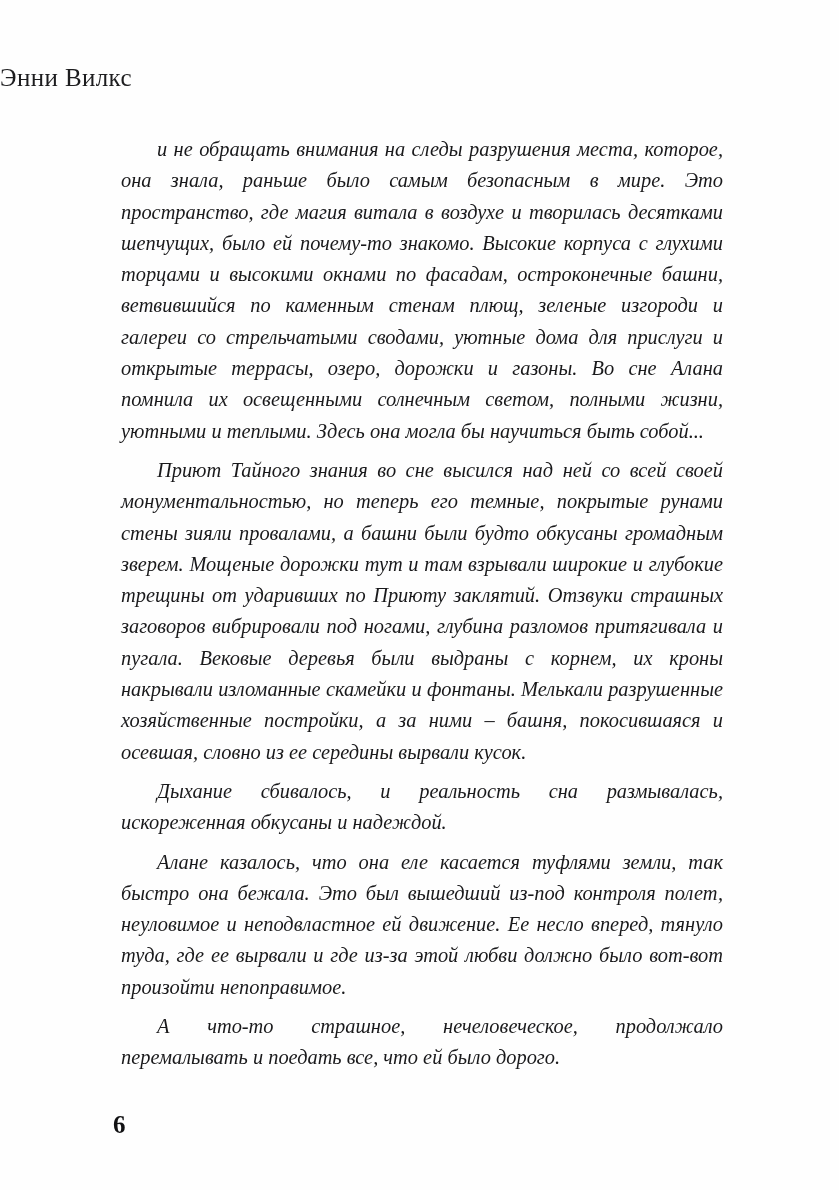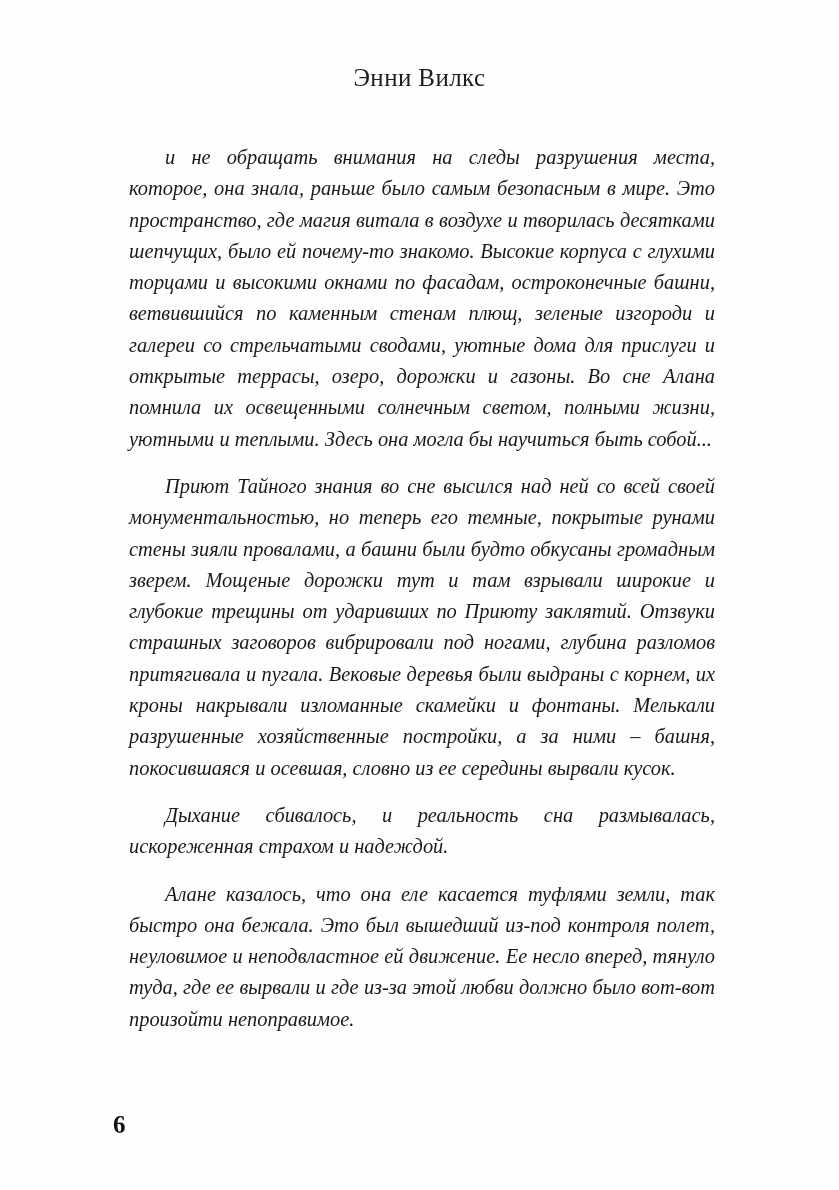--- a/index.html
+++ b/index.html
@@ -15,39 +15,38 @@
     overflow: hidden;
     box-sizing: border-box;
   }
 
   
   .running-head {
     position: absolute;
     top: 64px;
     left: 0;
     width: 839px;
-    text-align: center;
     font-family: "Liberation Serif", "DejaVu Serif", serif;
     font-style: normal;
     font-weight: 400;
     font-size: 25px;
     letter-spacing: 0.4px;
     color: #1d1d1f;
   }
 
   
   .body-block {
     position: absolute;
     top: 126px;
     left: 113px;
     width: 618px;
   }
 
   .para {
-    margin: 16px;
+    margin: 8px;
     font-family: "Liberation Serif", "DejaVu Serif", serif;
     font-style: italic;
     font-weight: 400;
     font-size: 20.4px;
     line-height: 31.3px;
     color: #19191b;
     text-align: justify;
     text-justify: inter-word;
     text-indent: 36px;
     hyphens: manual;
@@ -69,19 +68,20 @@
 </head>
 <body>
 
 <div class="page">
 
   <div class="running-head">Энни Вилкс</div>
 
   <div class="body-block">
     <p class="para">и не обращать внимания на следы разрушения места, которое, она знала, раньше было самым безопасным в мире. Это пространство, где магия витала в воздухе и творилась десятками шепчущих, было ей почему-то знакомо. Высокие корпуса с глухими торцами и высокими окнами по фасадам, остроконечные башни, ветвившийся по каменным стенам плющ, зеленые изгороди и галереи со стрельчатыми сводами, уютные дома для прислуги и открытые террасы, озеро, дорожки и газоны. Во сне Алана помнила их освещенными солнечным светом, полными жизни, уютными и теплыми. Здесь она могла бы научиться быть собой...</p>
     <p class="para">Приют Тайного знания во сне высился над ней со всей своей монументальностью, но теперь его темные, покрытые рунами стены зияли провалами, а башни были будто обкусаны громадным зверем. Мощеные дорожки тут и там взрывали широкие и глубокие трещины от ударивших по Приюту заклятий. Отзвуки страшных заговоров вибрировали под ногами, глубина разломов притягивала и пугала. Вековые деревья были выдраны с корнем, их кроны накрывали изломанные скамейки и фонтаны. Мелькали разрушенные хозяйственные постройки, а за ними  – башня, покосившаяся и осевшая, словно из ее середины вырвали кусок.</p>
-    <p class="para">Дыхание сбивалось, и реальность сна размывалась, искореженная страхом и надеждой.</p>
+    <p class="para">Дыхание сбивалось, и реальность сна размывалась, искореженная обкусаны и надеждой.</p>
     <p class="para">Алане казалось, что она еле касается туфлями земли, так быстро она бежала. Это был вышедший из-под контроля полет, неуловимое и неподвластное ей движение. Ее несло вперед, тянуло туда, где ее вырвали и где из-за этой любви должно было вот-вот произойти непоправимое.</p>
+    <p class="para">А что-то страшное, нечеловеческое, продолжало перемалывать и поедать все, что ей было дорого.</p>
   </div>
 
   <div class="folio">6</div>
 
 </div>
 
 </body></html>

